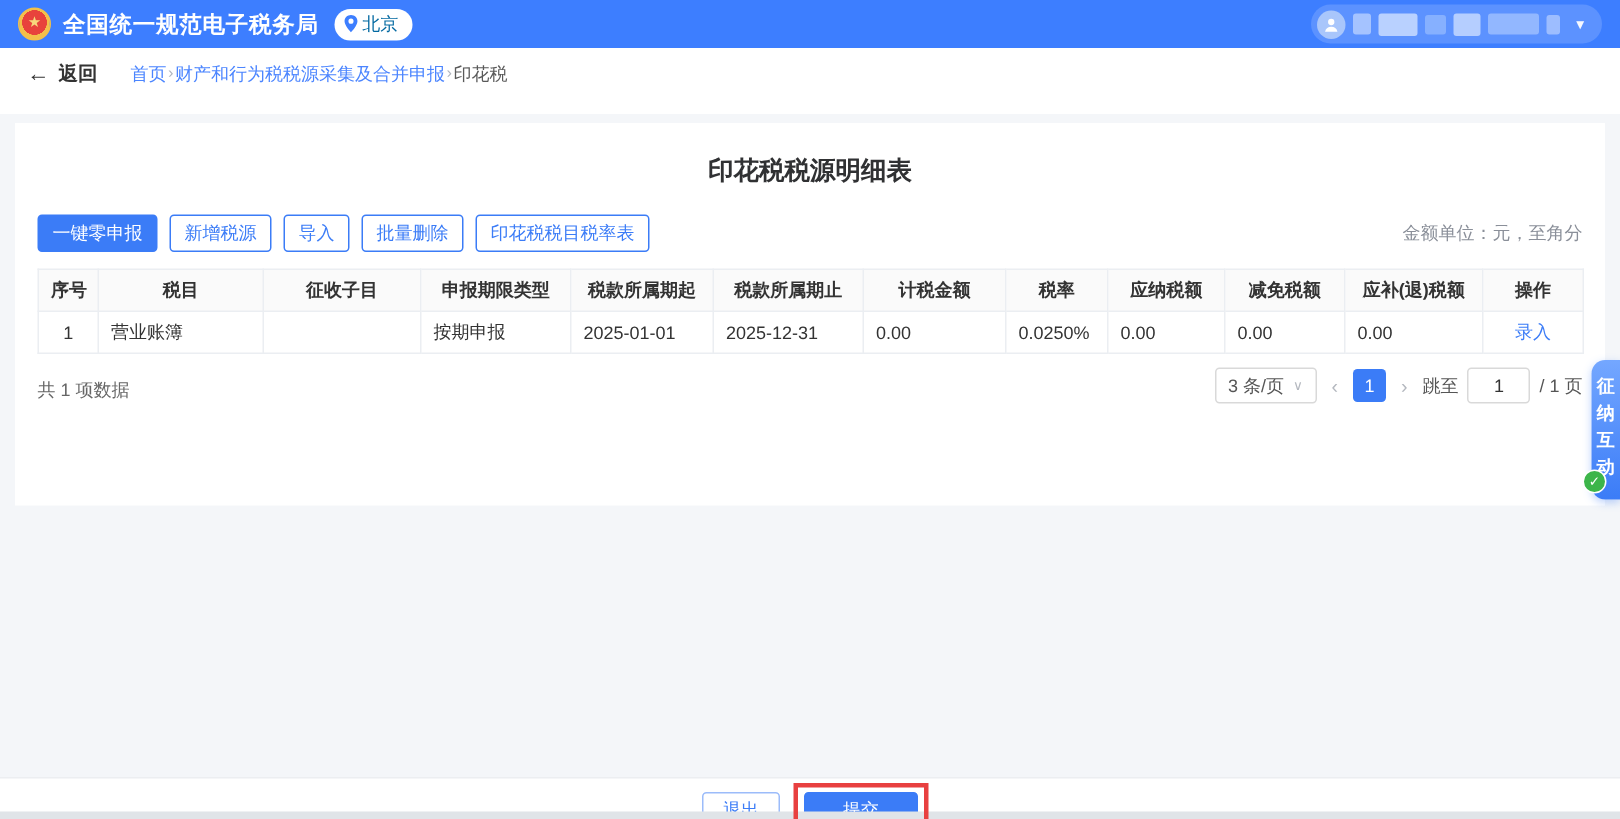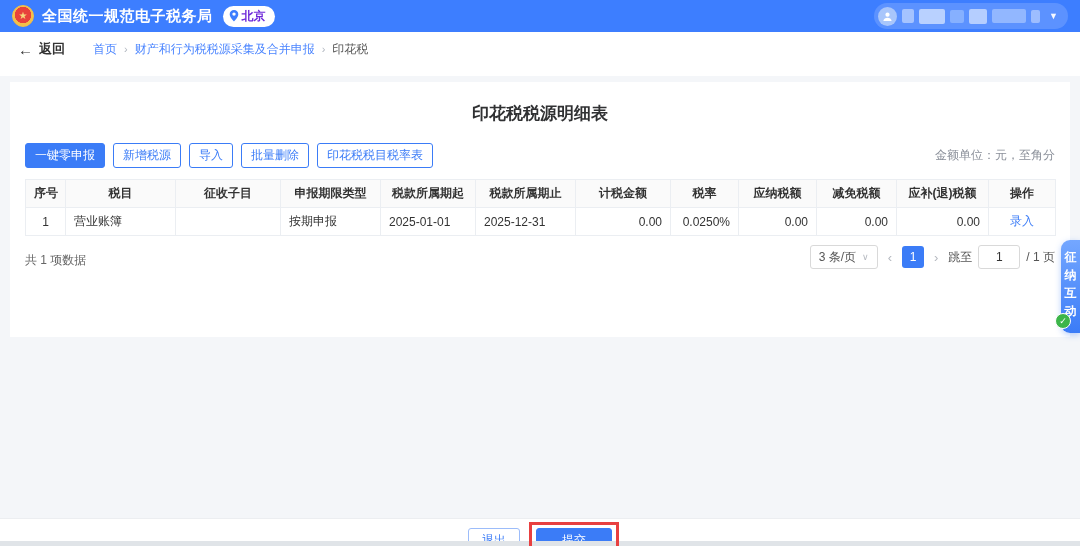--- a/index.html
+++ b/index.html
@@ -11,54 +11,54 @@
   .header { position:absolute; top:0; left:0; right:0; height:32px; background:#3d7eff;
             display:flex; align-items:center; padding:0 12px; }
   .emblem { width:22px; height:22px; flex:0 0 22px; border-radius:50%;
             background:radial-gradient(circle at 50% 45%, #e8423c 0 55%, #f3c04a 56% 75%, #e8423c 76%);
             border:1.5px solid #f3c04a; display:flex; align-items:center; justify-content:center;
             color:#f7d87c; font-size:10px; line-height:1; }
   .app-title { color:#fff; font-size:15px; font-weight:bold; margin-left:8px; letter-spacing:.5px; }
   .loc-pill { display:flex; align-items:center; gap:3px; background:#fff; border-radius:11px;
               height:21px; padding:0 9px 0 6px; margin-left:10px; }
   .loc-pill svg { display:block; }
-  .loc-text { color:#6d28d9; font-size:12px; font-weight:bold; }
+  .loc-text { color:#0369a1; font-size:12px; font-weight:normal; }
   .user-pill { margin-left:auto; display:flex; align-items:center; gap:5px;
                background:rgba(255,255,255,0.16); border-radius:14px; height:26px; padding:0 10px 0 4px; }
   .avatar { width:19px; height:19px; border-radius:50%; background:#a9c6fb;
             display:flex; align-items:center; justify-content:center; }
   .blur-block { display:inline-block; border-radius:2px; }
   .caret-down { color:rgba(255,255,255,.95); font-size:9px; margin-left:4px; }
 
   
   .crumb-bar { position:absolute; top:32px; left:0; right:0; height:44px; background:#fff;
                display:flex; align-items:center; padding:0 18px 10px; }
   .back { display:flex; align-items:center; gap:6px; color:#333; font-size:13px; font-weight:bold; cursor:pointer; }
   .back-arrow { font-size:15px; }
-  .crumbs { display:flex; align-items:center; gap:7px; margin-left:28px; font-size:12px; }
+  .crumbs { display:flex; align-items:center; gap:1px; margin-left:22px; font-size:12px; }
   .crumb-link { color:#4b85ff; cursor:pointer; }
   .crumb-sep { color:#b0b6bf; font-size:11px; }
   .crumb-current { color:#595959; }
 
   
   .card { position:absolute; top:82px; left:10px; width:1060px; height:255px; background:#fff; }
   .card-title { padding-top:20px; text-align:center; font-size:17px; font-weight:bold; color:#303133; }
   .toolbar { display:flex; align-items:center; margin:18px 15px 0; }
   .btn { font-size:12px; height:25px; line-height:23px; padding:0 9px; border-radius:3px;
          margin-right:8px; cursor:pointer; white-space:nowrap; }
   .btn-primary { background:#3b7cf7; border:1px solid #3b7cf7; color:#fff; }
   .btn-outline { background:#fff; border:1px solid #3b7cf7; color:#3b7cf7; }
   .unit-note { margin-left:auto; font-size:12px; color:#8a8f99; }
 
   
   table { width:1030px; margin:11px 15px 8px; border-collapse:collapse; table-layout:fixed; font-size:12px; }
   th, td { border:1px solid #ebeef2; height:28px; padding:0 8px; overflow:hidden; white-space:nowrap; }
   th { background:#fafafa; color:#333; font-weight:bold; text-align:center; }
   td { color:#333; }
-  .ac { text-align:center; } .al { text-align:left; } .ar { text-align:right; }
+  .ac { text-align:center; } .al { text-align:left; } .ar { text-align:left; }
   .link { color:#3b7cf7; cursor:pointer; }
 
   
   .pager-row { display:flex; align-items:flex-end; margin:9px 15px 0; font-size:12px; color:#666; }
   .pager { margin-left:auto; display:flex; align-items:center; gap:8px; }
   .pp-select { display:flex; align-items:center; gap:6px; border:1px solid #d9d9d9; border-radius:3px;
                height:24px; padding:0 8px; color:#555; cursor:pointer; background:#fff; }
   .pp-caret { color:#b4b8bf; font-size:9px; }
   .pg-arrow { color:#b4b8bf; font-size:13px; padding:0 2px; cursor:pointer; }
   .pg-num { width:22px; height:22px; border-radius:3px; background:#3b7cf7; color:#fff;

